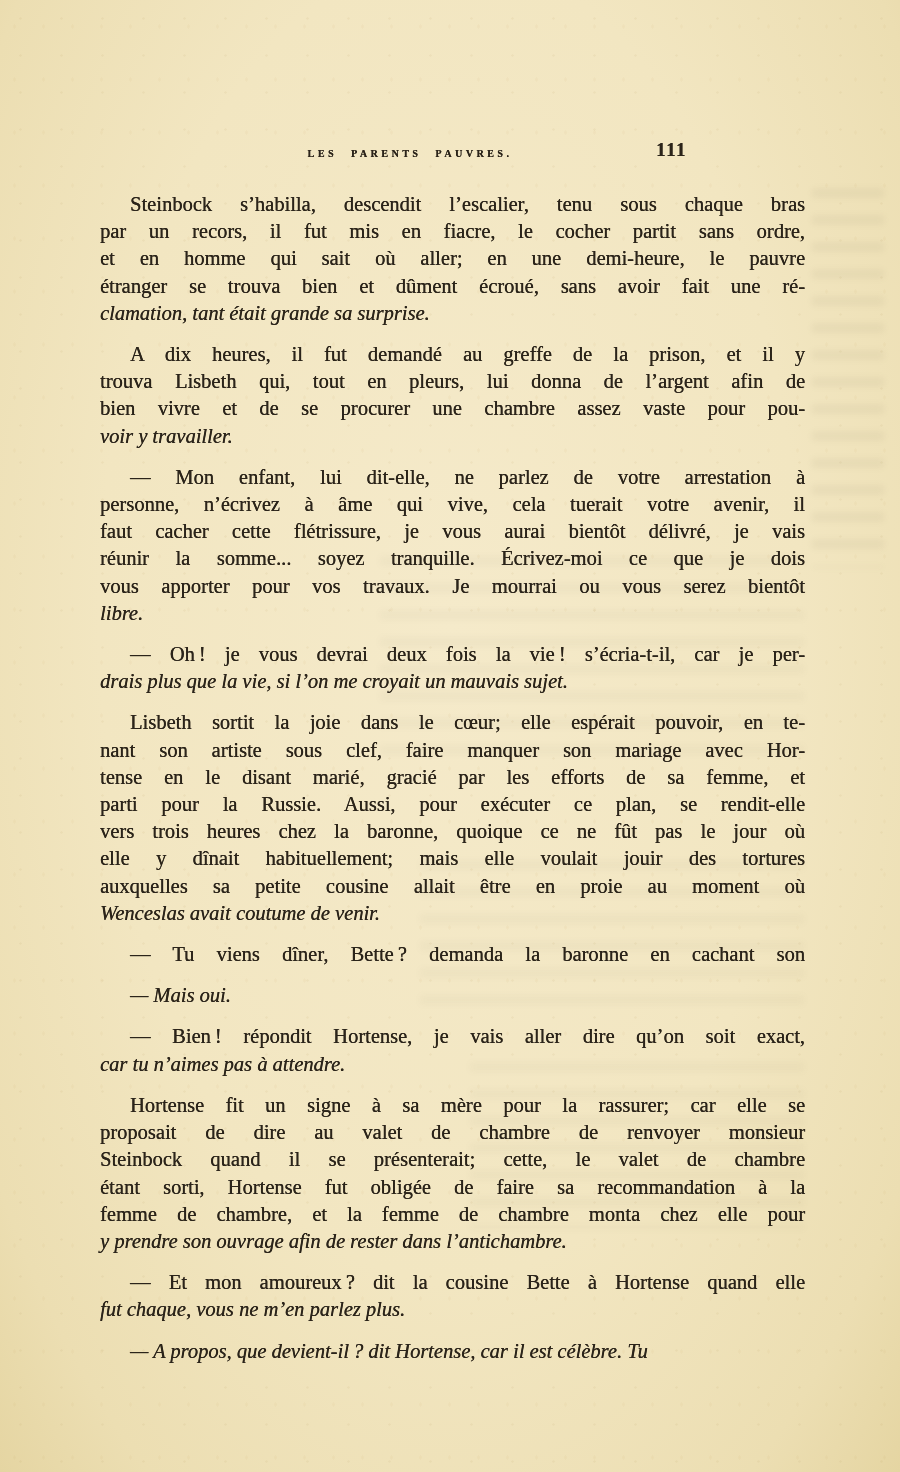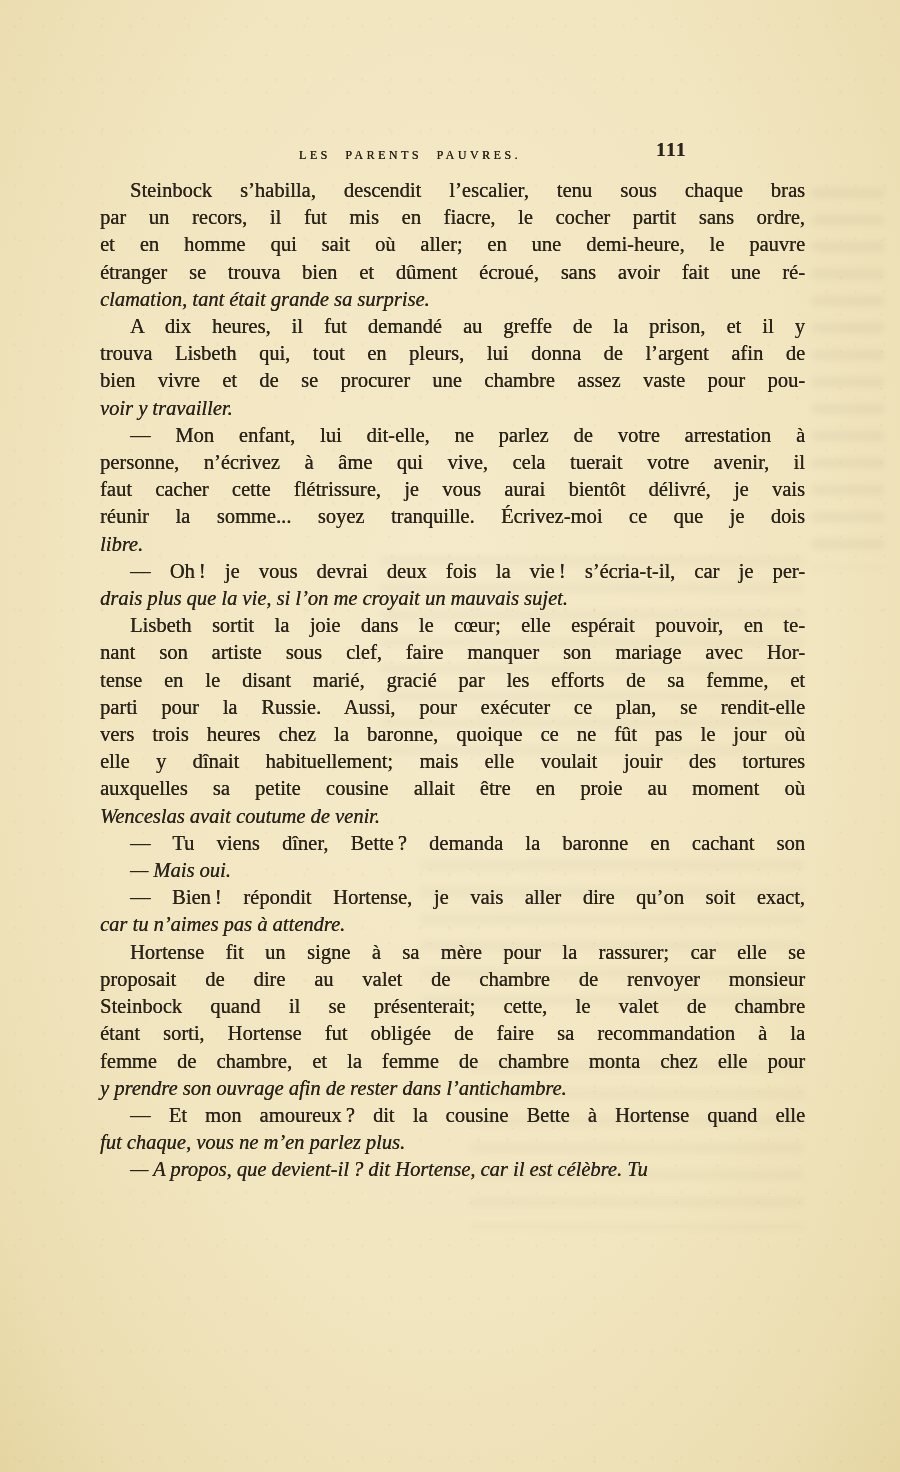--- a/index.html
+++ b/index.html
@@ -41,22 +41,22 @@
     top: 146px;
     left: 100px;
     width: 705px;
     height: 30px;
   }
   .htitle {
     position: absolute;
     left: 310px;
     top: 2px;
     transform: translateX(-50%);
-    font-size: 12px;
-    font-weight: normal;
+    font-size: 10px;
+    font-weight: bold;
     letter-spacing: 3.5px;
     word-spacing: 8px;
     white-space: nowrap;
     text-shadow: 0.2px 0 0 currentColor;
   }
   .pagenum {
     position: absolute;
     left: 556px;
     top: -7px;
     font-size: 19px;
@@ -71,21 +71,21 @@
     left: 100px;
     width: 705px;
     font-size: 20.5px;
     line-height: 27.2px;
     text-shadow: 0.25px 0 0 currentColor; 
   }
   .line {
     text-align: justify;
     text-align-last: justify;
   }
-  .line.first { padding-left: 30px; }
+  .line.first { padding-left: 30px; margin-top: 14px; }
   .line.last  { text-align-last: left; font-style: italic; }
 </style>
 </head>
 <body>
 
 <div class="page">
   <div class="ghost g1"></div>
   <div class="ghost g2"></div>
   <div class="ghost g3"></div>
   <div class="ghost g4"></div>
@@ -107,20 +107,21 @@
         <div class="line first">A dix heures, il fut demandé au greffe de la prison, et il y</div>
         <div class="line">trouva Lisbeth qui, tout en pleurs, lui donna de l’argent afin de</div>
         <div class="line">bien vivre et de se procurer une chambre assez vaste pour pou-</div>
         <div class="line last">voir y travailler.</div>
       </div>
       <div>
         <div class="line first">— Mon enfant, lui dit-elle, ne parlez de votre arrestation à</div>
         <div class="line">personne, n’écrivez à âme qui vive, cela tuerait votre avenir, il</div>
         <div class="line">faut cacher cette flétrissure, je vous aurai bientôt délivré, je vais</div>
         <div class="line">réunir la somme... soyez tranquille. Écrivez-moi ce que je dois</div>
+        <div class="line">vous apporter pour vos travaux. Je mourrai ou vous serez bientôt</div>
         <div class="line last">libre.</div>
       </div>
       <div>
         <div class="line first">— Oh ! je vous devrai deux fois la vie ! s’écria-t-il, car je per-</div>
         <div class="line last">drais plus que la vie, si l’on me croyait un mauvais sujet.</div>
       </div>
       <div>
         <div class="line first">Lisbeth sortit la joie dans le cœur; elle espérait pouvoir, en te-</div>
         <div class="line">nant son artiste sous clef, faire manquer son mariage avec Hor-</div>
         <div class="line">tense en le disant marié, gracié par les efforts de sa femme, et</div>

